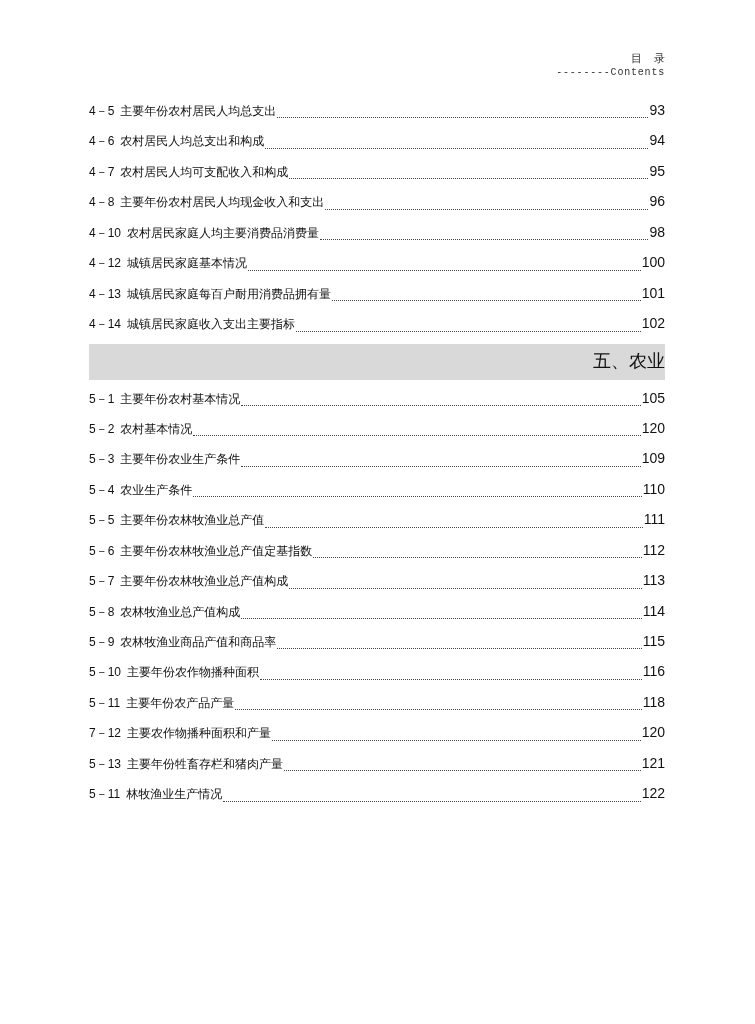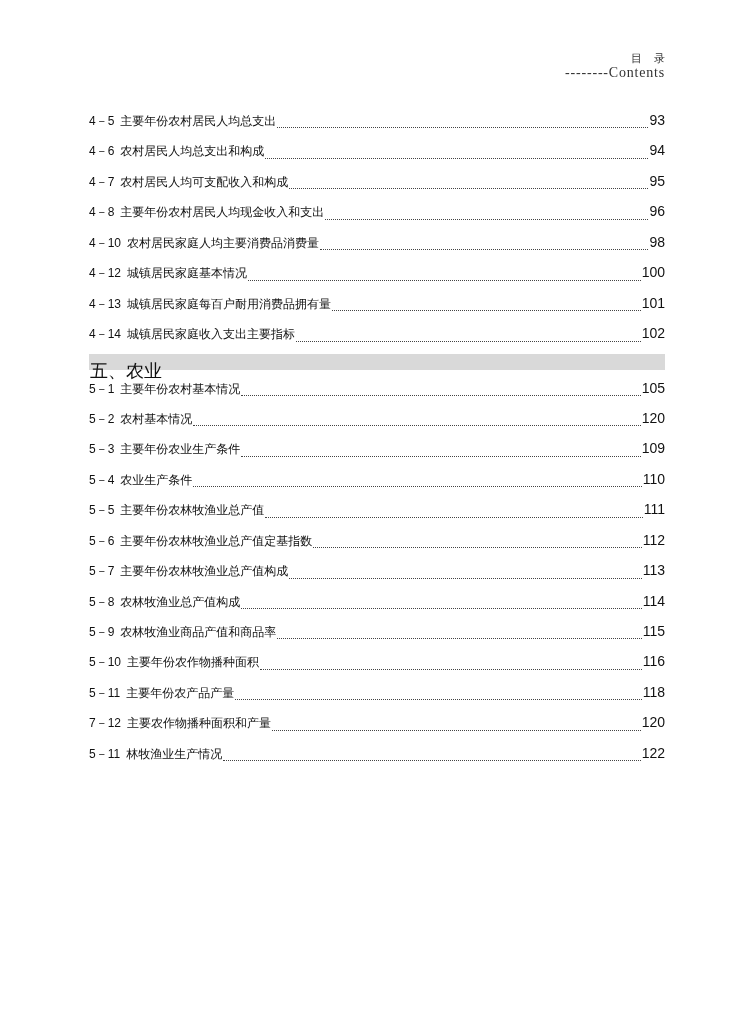--- a/index.html
+++ b/index.html
@@ -22,29 +22,30 @@
       text-align: right;
       font-size: 11px;
       line-height: 14px;
       color: #333333;
     }
     .header .title {
       letter-spacing: 12px;
       margin-right: -12px;
     }
     .header .sub {
-      font-family: Liberation Serif, serif;
-      font-size: 14px;
+      font-family: Liberation Mono, monospace;
+      font-size: 10px;
       letter-spacing: 0.8px;
     }
     .toc {
       position: absolute;
       left: 89px;
       width: 576px;
-      top: 110px;
+      top: 100px;
+      text-align: right;
     }
     .row {
       display: flex;
       align-items: baseline;
       height: 30.45px;
       font-size: 12px;
       line-height: 20px;
       white-space: nowrap;
     }
     .row .num {
@@ -66,21 +67,21 @@
       align-self: flex-end;
       margin-bottom: 8px;
     }
     .row .page {
       flex: 0 0 auto;
       font-family: "Liberation Sans", sans-serif;
       font-size: 14px;
     }
     .section {
       background: #d9d9d9;
-      height: 16px;
+      height: 36px;
       margin: 0px 0 8px 0;
       font-size: 18px;
       line-height: 34px;
       padding-left: 1px;
       color: #111;
     }
   </style>
 </head>
 <body>
 
@@ -205,18 +206,24 @@
       <span class="leader"></span>
       <span class="page">118</span>
     </div>
     <div class="row">
       <span class="num">7－12</span>
       <span class="label">主要农作物播种面积和产量</span>
       <span class="leader"></span>
       <span class="page">120</span>
     </div>
     <div class="row">
+      <span class="num">5－13</span>
+      <span class="label">主要年份牲畜存栏和猪肉产量</span>
+      <span class="leader"></span>
+      <span class="page">121</span>
+    </div>
+    <div class="row">
       <span class="num">5－11</span>
       <span class="label">林牧渔业生产情况</span>
       <span class="leader"></span>
       <span class="page">122</span>
     </div>
   </div>
 
 </body></html>

